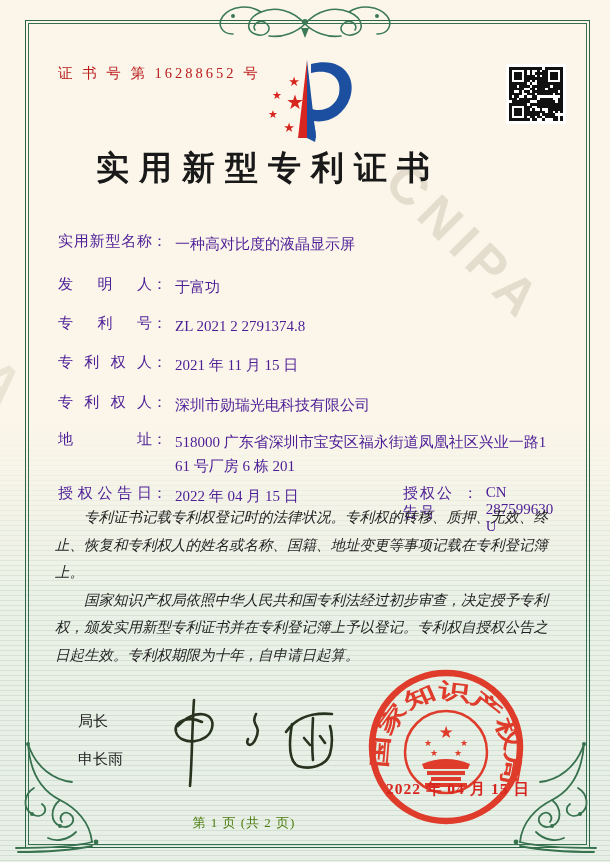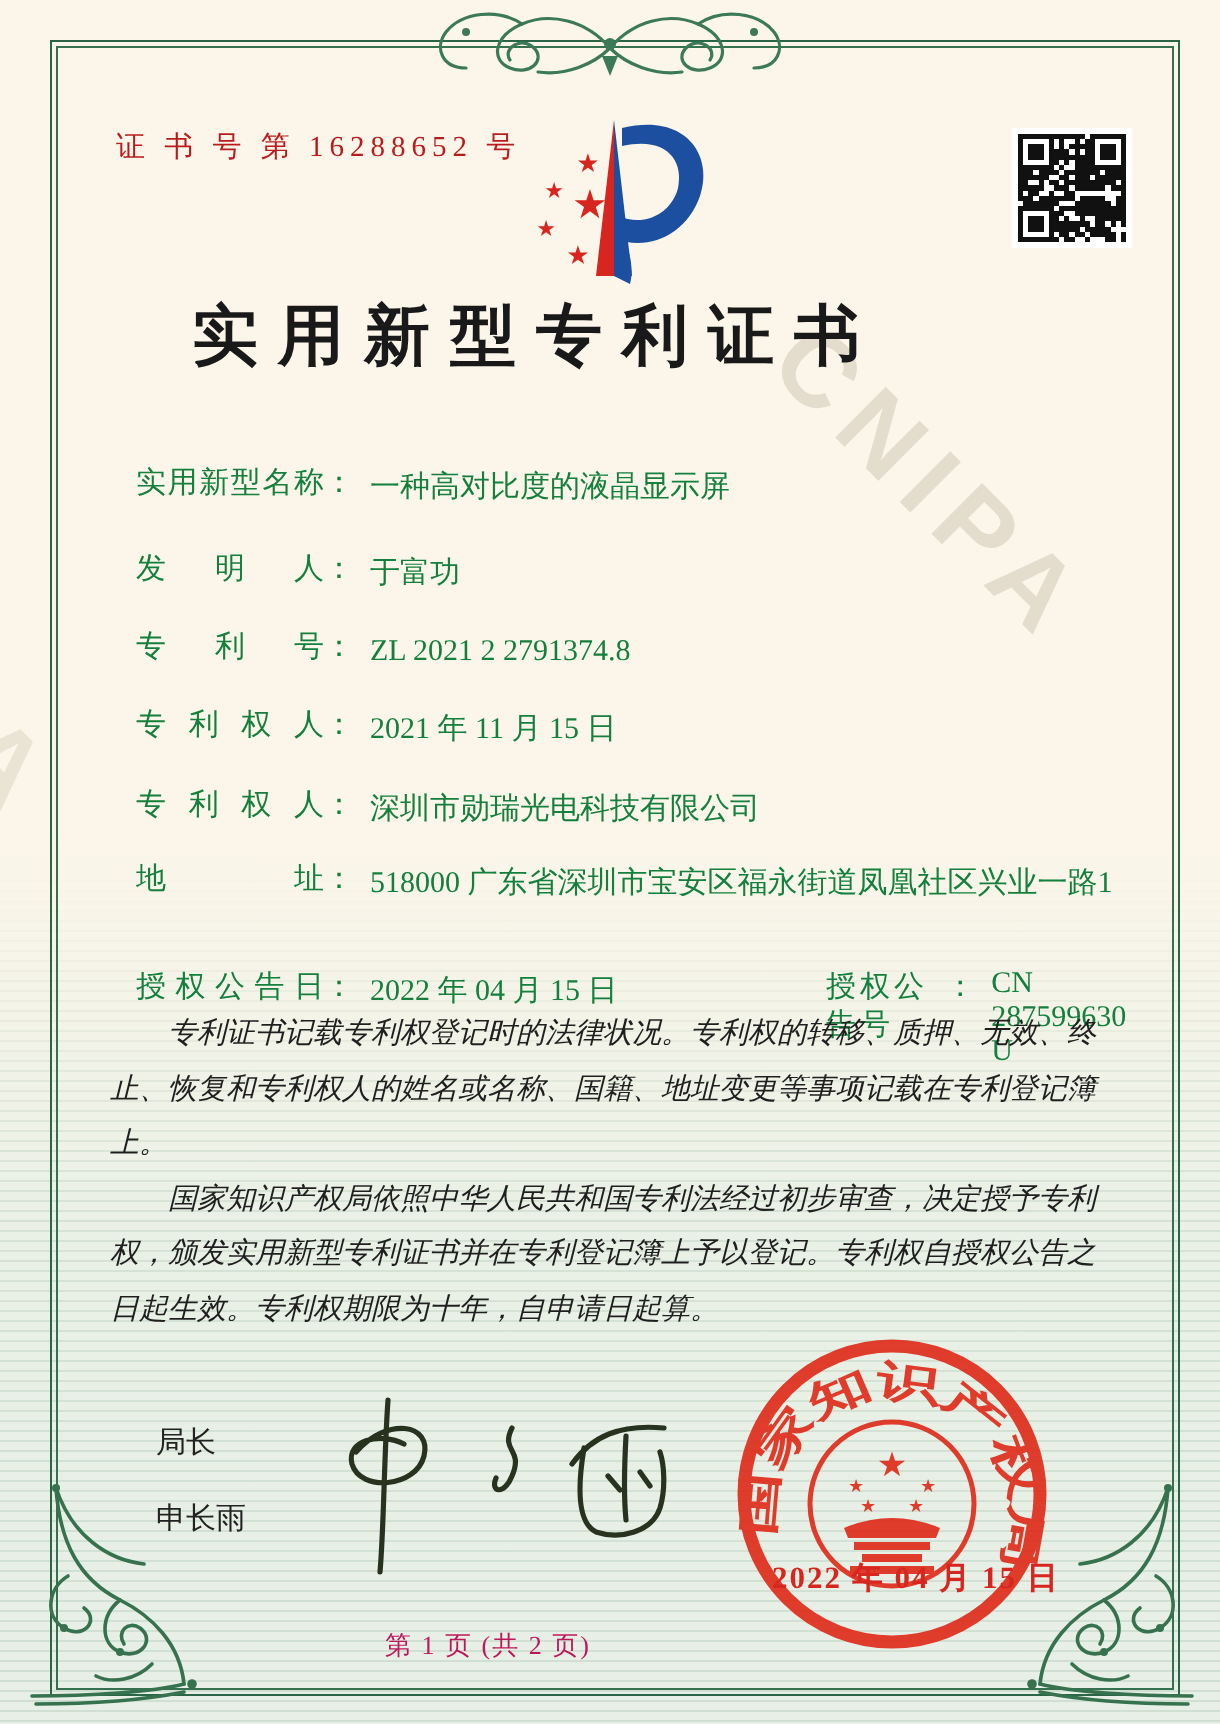--- a/index.html
+++ b/index.html
@@ -22,42 +22,42 @@
   .watermark{position:absolute;font-family:"Liberation Sans","DejaVu Sans",sans-serif;
         font-weight:bold;font-size:52px;letter-spacing:8px;color:rgba(172,162,143,.30);
         transform:rotate(45deg);white-space:nowrap;pointer-events:none;}
   .wm1{left:366px;top:212px;}
   .wm2{left:-150px;top:300px;color:rgba(172,162,143,.22);}
   .cert-no{position:absolute;left:58px;top:64px;font-size:14.5px;letter-spacing:3px;color:#b91c1c;}
   .logo{position:absolute;left:237px;top:56px;}
   .qr{position:absolute;left:506px;top:64px;width:60px;height:60px;background:#fff;padding:3px;box-sizing:border-box;}
   .title{position:absolute;left:0;top:146px;width:536px;margin:0;text-align:center;
         font-size:33px;font-weight:bold;letter-spacing:10px;color:#191919;}
-  .row{position:absolute;left:68px;width:500px;display:flex;font-size:15px;color:#15803d;justify-content:center;}
+  .row{position:absolute;left:58px;width:500px;display:flex;font-size:15px;color:#4c1d95;justify-content:center;}
   .row .lbl{width:94px;flex:none;text-align:justify;text-align-last:justify;}
   .row .colon{flex:none;margin-right:8px;}
   .row .val{flex:1;line-height:1.6;}
   .val .l2{display:block;}
   .r1{top:232px;} .r2{top:275px;} .r3{top:314px;} .r4{top:353px;} .r5{top:393px;}
   .r6{top:430px;} .r7{top:484px;}
   .pair2{position:absolute;left:345px;top:0;display:flex;}
   .pair2 .lbl2{letter-spacing:2px;margin-right:2px;}
   .paras{position:absolute;left:55px;top:504px;width:505px;font-size:14.5px;
         font-style:italic;line-height:1.9;color:#1f1f1f;}
   .paras p{margin:0;text-indent:2em;}
   .sig-role{position:absolute;left:78px;top:712px;font-size:15px;color:#222;
         font-family:"Liberation Sans","DejaVu Sans",sans-serif;}
   .sig-name{position:absolute;left:78px;top:750px;font-size:15px;color:#222;
         font-family:"Liberation Sans","DejaVu Sans",sans-serif;}
   .sig-svg{position:absolute;left:150px;top:688px;}
   .seal-svg{position:absolute;left:363px;top:660px;}
   .seal-date{position:absolute;left:386px;top:779px;font-size:15.5px;font-weight:bold;
         color:#d7261f;letter-spacing:1px;z-index:3;}
   .footer{position:absolute;left:0;top:814px;width:488px;text-align:center;
-        font-size:13px;color:#be185d;letter-spacing:1px;}
+        font-size:13px;color:#4d7c0f;letter-spacing:1px;}
 </style>
 </head>
 <body>
 
 <div class="page">
 
   <div class="tint"></div>
   <div class="guilloche"></div>
   <div class="frame"></div>
 
@@ -472,21 +472,21 @@
     <span class="val">2021 年 11 月 15 日</span>
   </div>
   <div class="row r5">
     <span class="lbl">专利权人</span>
       <span class="colon">：</span>
     <span class="val">深圳市勋瑞光电科技有限公司</span>
   </div>
   <div class="row r6">
     <span class="lbl">地址</span>
       <span class="colon">：</span>
-    <span class="val"><span>518000 广东省深圳市宝安区福永街道凤凰社区兴业一路1</span></span>
+    <span class="val"><span>518000 广东省深圳市宝安区福永街道凤凰社区兴业一路1</span><span class="l2">61 号厂房 6 栋 201</span></span>
   </div>
   <div class="row r7">
     <span class="lbl">授权公告日</span>
       <span class="colon">：</span>
     <span class="val">2022 年 04 月 15 日</span>
     <span class="pair2">
       <span class="lbl2">授权公告号</span>
         <span class="colon">：</span>
       <span>CN 287599630 U</span>
     </span>

